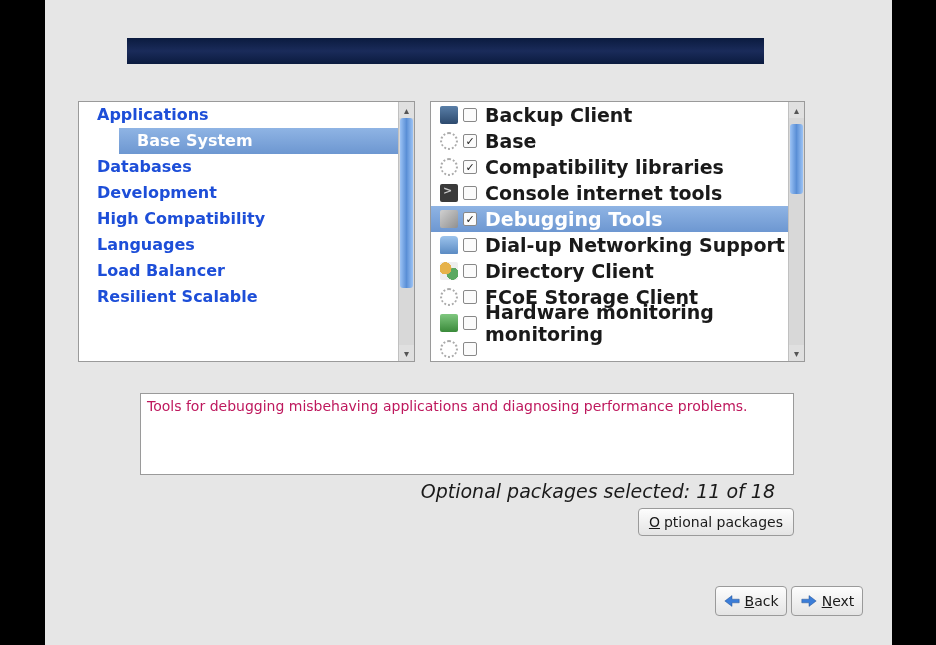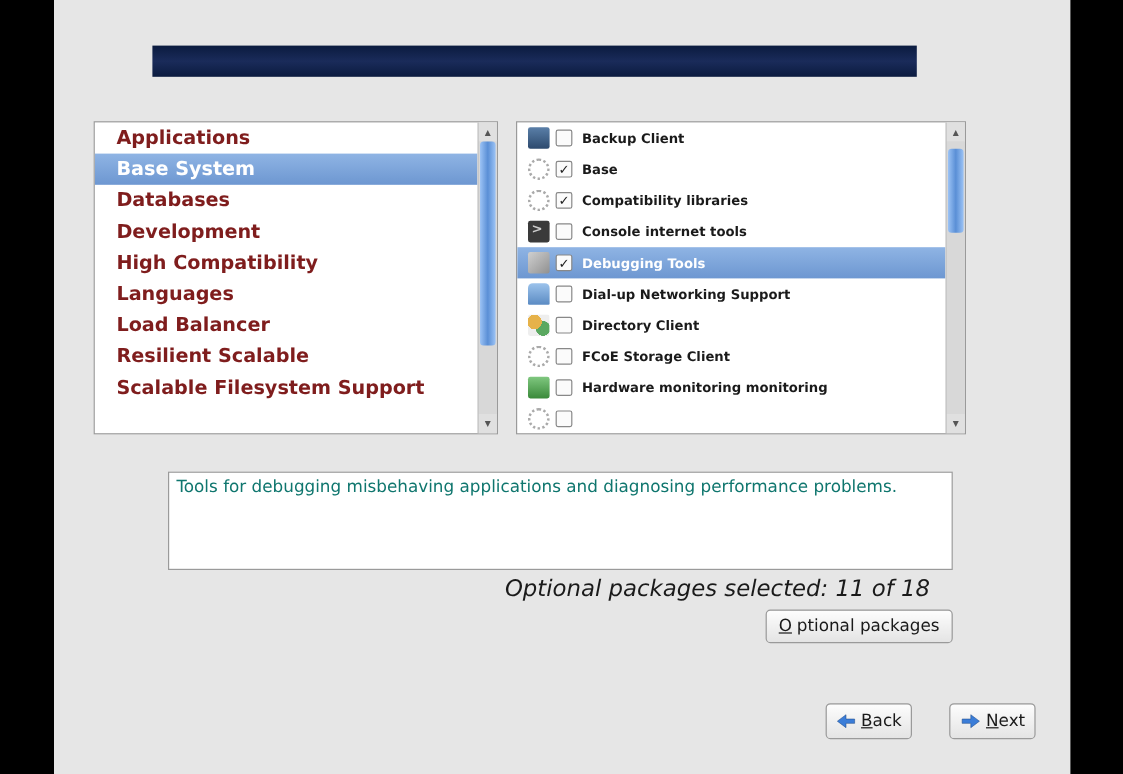--- a/index.html
+++ b/index.html
@@ -80,27 +80,28 @@
     border-radius: 3px;
     background: linear-gradient(to right, #9cc3f5, #5a8fd6, #9cc3f5);
   }
   .scrollbar.left .thumb  { top: 0; height: 170px; }
   .scrollbar.right .thumb { top: 6px; height: 70px; }
 
   .cat-item {
     padding: 3px 12px 3px 18px;
     font-size: 16px;
     font-weight: bold;
-    color: #7f1d1d;
+    color: #1d4ed8;
     line-height: 20px;
     cursor: pointer;
   }
   .cat-item.selected {
     background: linear-gradient(to bottom, #8fb4e4, #6d97d1);
     color: #fff;
+    margin-left: 40px;
   }
 
   .pkg-item {
     display: flex;
     align-items: center;
     height: 26px;
     padding-left: 8px;
     cursor: pointer;
   }
   .pkg-item.selected {
@@ -126,35 +127,35 @@
     flex-shrink: 0;
     display: flex;
     align-items: center;
     justify-content: center;
     font-size: 11px;
     color: #222;
     line-height: 1;
   }
   .pkg-item.selected .pkg-check { color: #222; background: #fbfbfb; }
   .pkg-label {
-    font-size: 11px;
+    font-size: 19px;
     font-weight: bold;
   }
 
   .desc-box {
     position: absolute;
     left: 95px;
     top: 393px;
     width: 654px;
     height: 82px;
     background: #fff;
     border: 1px solid #9a9a9a;
     padding: 4px 6px;
     font-size: 14px;
-    color: #0f766e;
+    color: #be185d;
   }
   .optional-status {
     position: absolute;
     left: 95px;
     top: 480px;
     width: 635px;
     text-align: right;
     font-style: italic;
     font-size: 19px;
     color: #1a1a1a;
@@ -178,21 +179,21 @@
     width: 654px;
     text-align: right;
   }
   .nav-buttons {
     position: absolute;
     left: 33px;
     top: 586px;
     width: 785px;
     text-align: right;
   }
-  .nav-buttons .btn { min-width: 72px; justify-content: center; margin-left: 27px; padding: 6px 0; }
+  .nav-buttons .btn { min-width: 72px; justify-content: center; margin-left: 0; padding: 6px 0; }
   .u { text-decoration: underline; }
   .arrow-svg { width: 18px; height: 14px; }
 
   
   .ic { width:18px; height:18px; border-radius:2px; }
   .ic-backup   { background: linear-gradient(#5a7fa8,#2d4a6e); }
   .ic-gear     { width:18px;height:18px;border:2px dotted #aaa;border-radius:50%; }
   .ic-terminal { background:#3a3a3a; position:relative; }
   .ic-terminal::after{content:">";color:#ccc;position:absolute;left:3px;top:0;font-size:11px;font-weight:bold;}
   .ic-tools    { background:linear-gradient(135deg,#d0d0d0,#909090); }
@@ -211,21 +212,20 @@
     <div class="listbox left">
       <div class="list-inner" id="cat-list">
           <div class="cat-item"><span>Applications</span></div>
           <div class="cat-item selected"><span>Base System</span></div>
           <div class="cat-item"><span>Databases</span></div>
           <div class="cat-item"><span>Development</span></div>
           <div class="cat-item"><span>High Compatibility</span></div>
           <div class="cat-item"><span>Languages</span></div>
           <div class="cat-item"><span>Load Balancer</span></div>
           <div class="cat-item"><span>Resilient Scalable</span></div>
-          <div class="cat-item"><span>Scalable Filesystem Support</span></div>
         </div>
       <div class="scrollbar left">
         <div class="arrow">▴</div>
         <div class="track">
           <div class="thumb"></div>
         </div>
         <div class="arrow">▾</div>
       </div>
     </div>
 

